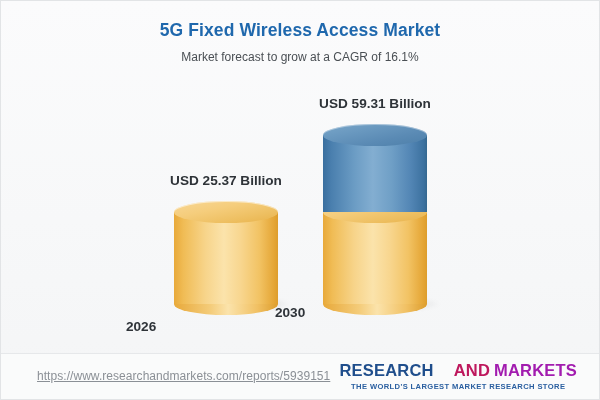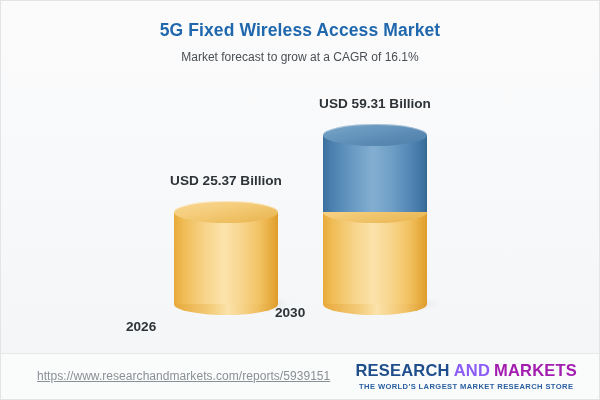--- a/index.html
+++ b/index.html
@@ -179,21 +179,21 @@
     text-align: right;
   }
   .brand-main {
     font-size: 16.5px;
     font-weight: bold;
     letter-spacing: 0.2px;
     line-height: 19px;
     white-space: nowrap;
   }
   .brand-word-a { color: #1f4e8c; }
-  .brand-word-and { color: #8b5cf6; }
+  .brand-word-and { color: #be185d; margin-left: 16px; }
   .brand-word-b { color: #a21caf; }
   .brand-tag {
     font-size: 7.6px;
     font-weight: bold;
     color: #2a5fa0;
     letter-spacing: 0.38px;
     line-height: 11px;
     margin-top: 1px;
     white-space: nowrap;
     text-align: center;

